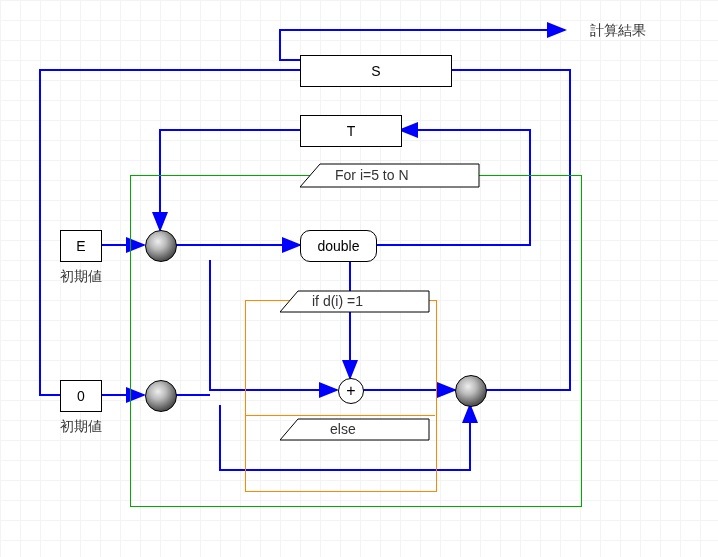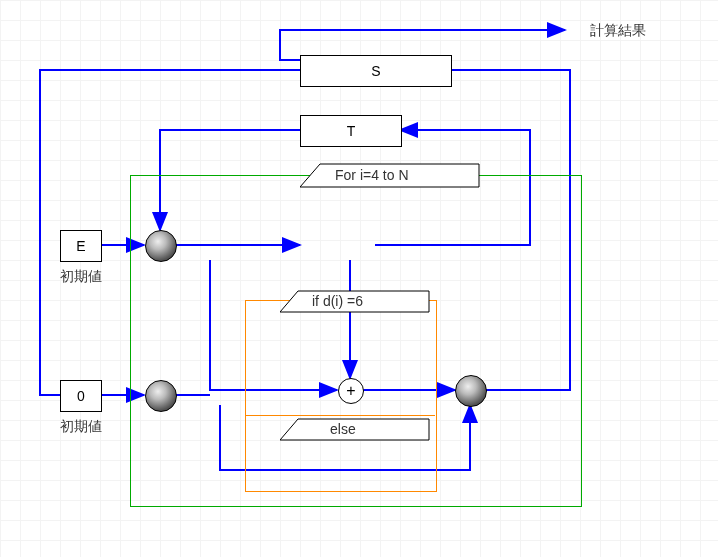--- a/index.html
+++ b/index.html
@@ -125,36 +125,39 @@
 
   <div class="box-rect" style="left:300px; top:115px; width:100px; height:30px;">
     <span>T</span>
   </div>
 
   <div class="frame" style="left:130px; top:175px; width:450px; height:330px; border-color:#00aa00;"></div>
 
   <svg style="position:absolute; left:300px; top:163px;" width="180" height="26">
     <polygon points="0,24 20,1 179,1 179,24" fill="#fff" stroke="#000"></polygon>
   </svg>
-  <div class="label" style="left:335px; top:167px;">For i=4 to N</div>
+  <div class="label" style="left:335px; top:167px;">For i=5 to N</div>
 
   <div class="box-rect" style="left:60px; top:230px; width:40px; height:30px;">
     <span>E</span>
   </div>
   <div class="label" style="left:60px; top:268px;">初期値</div>
 
   <div class="circle-node" style="left:145px; top:230px;"></div>
 
+  <div class="box-round" style="left:300px; top:230px; width:75px; height:30px;">
+    <span>double</span>
+  </div>
 
   <div class="frame" style="left:245px; top:300px; width:190px; height:190px; border-color:#ff8800;"></div>
 
   <svg style="position:absolute; left:280px; top:290px;" width="150" height="24">
     <polygon points="0,22 18,1 149,1 149,22" fill="#fff" stroke="#000"></polygon>
   </svg>
-  <div class="label" style="left:312px; top:293px;">if d(i) =6</div>
+  <div class="label" style="left:312px; top:293px;">if d(i) =1</div>
 
   <div style="position:absolute; left:245px; top:415px; width:190px; height:0; border-top:1.5px solid #ff8800;"></div>
 
   <svg style="position:absolute; left:280px; top:418px;" width="150" height="24">
     <polygon points="0,22 18,1 149,1 149,22" fill="#fff" stroke="#000"></polygon>
   </svg>
   <div class="label" style="left:330px; top:421px;text-align:center;">else</div>
 
   <div class="add-node" style="left:338px; top:378px;">
     <span>+</span>

